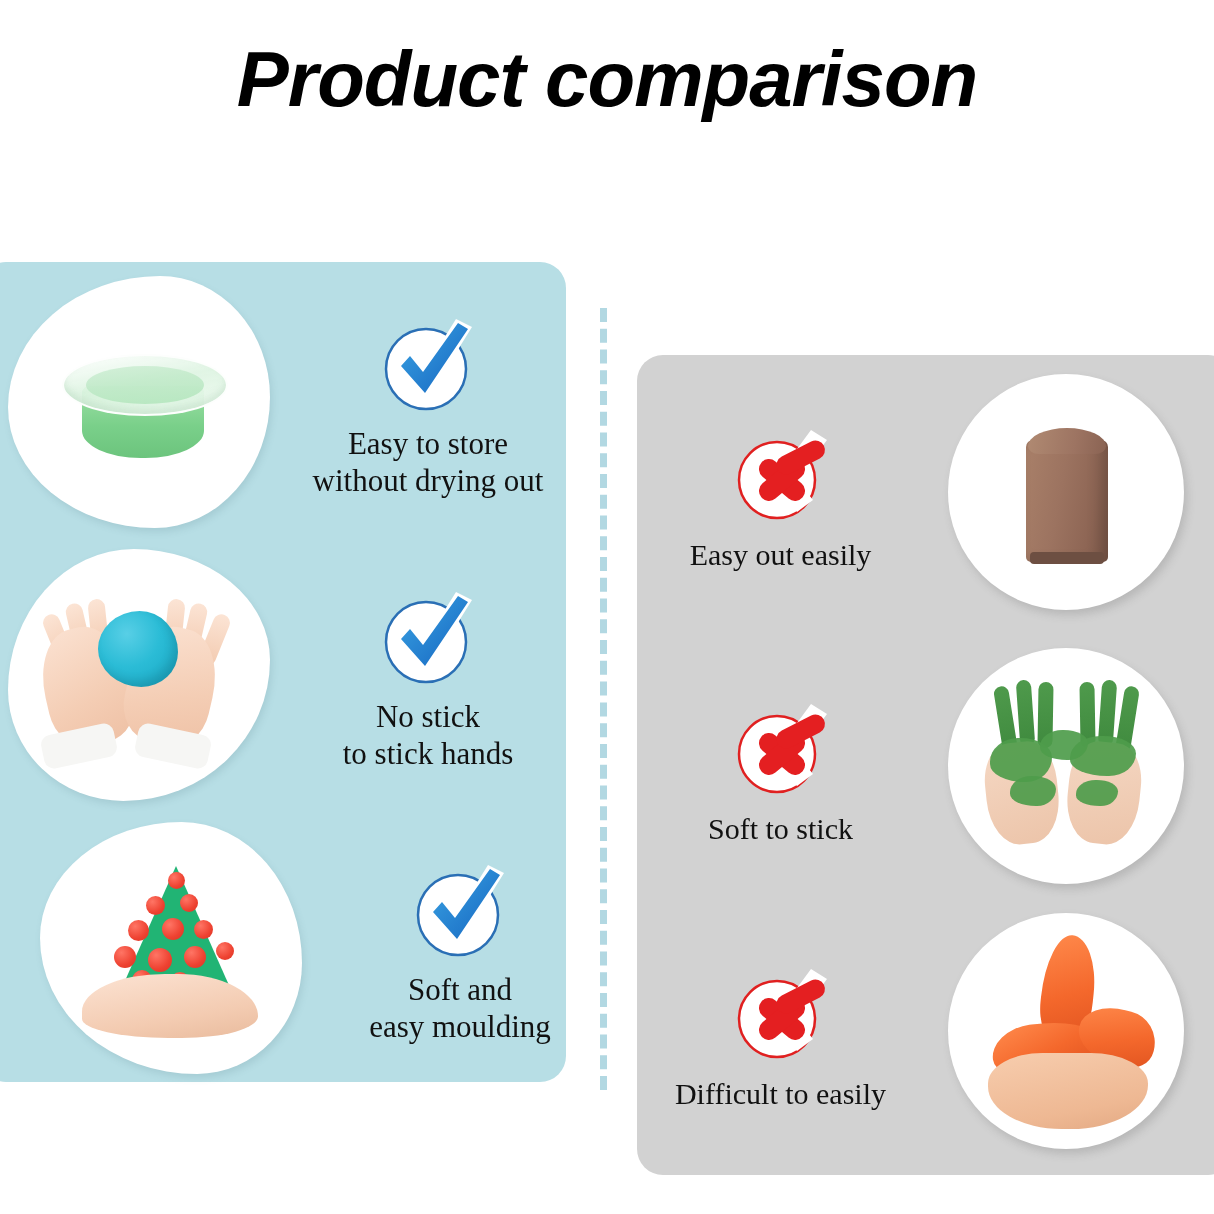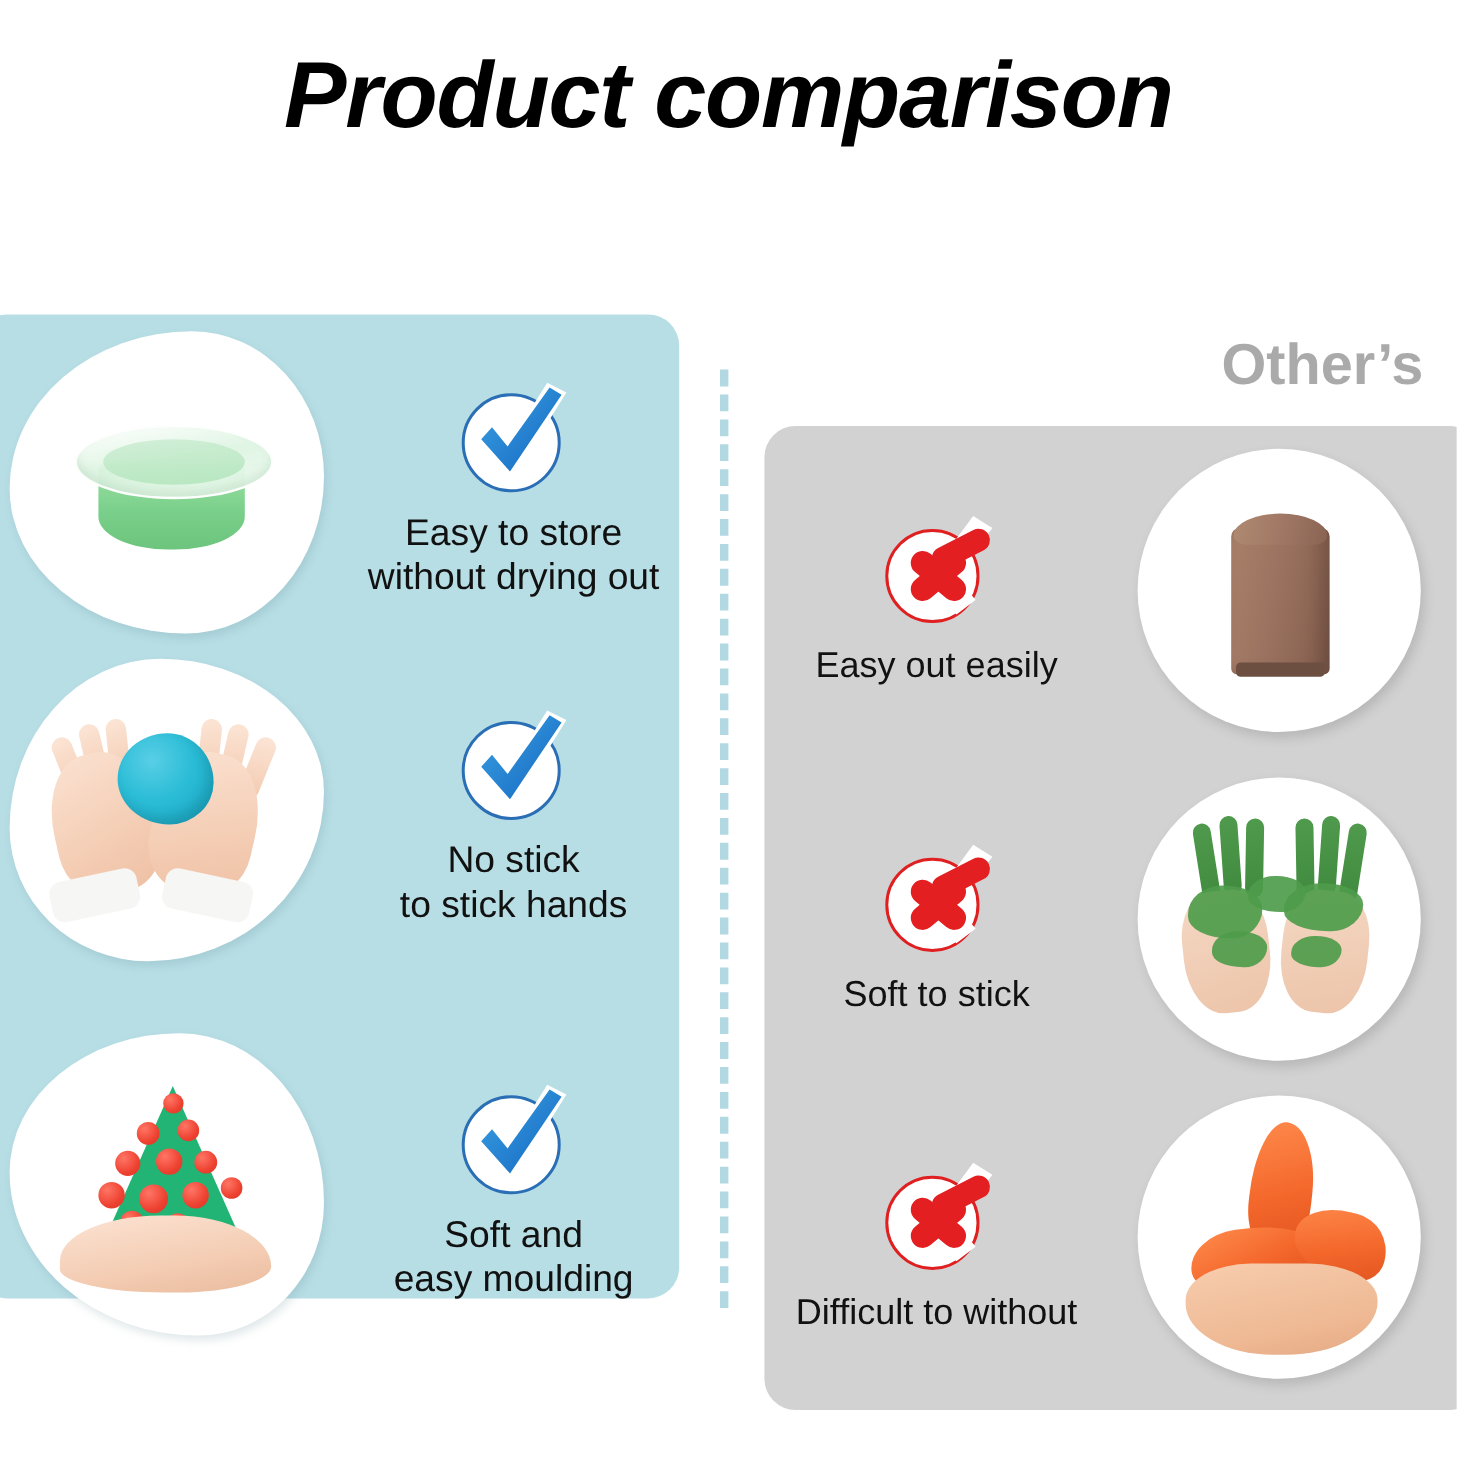--- a/index.html
+++ b/index.html
@@ -92,40 +92,41 @@
   .row {
     position: absolute;
     display: flex;
     align-items: center;
   }
   .row-left { left: 0px; width: 566px; height: 260px; }
   .row-right { left: 637px; width: 577px; height: 256px; }
 
   #l-row-1 { top: 272px; }
   #l-row-2 { top: 545px; }
-  #l-row-3 { top: 857px; }
+  #l-row-3 { top: 818px; margin-left: 32px; }
 
   #r-row-1 { top: 366px; }
   #r-row-2 { top: 640px; }
   #r-row-3 { top: 905px; }
 
   .pic-cell {
     position: relative;
     width: 290px;
     height: 260px;
     flex: none;
   }
   .txt-cell {
     position: relative;
     flex: 1 1 auto;
     display: flex;
     flex-direction: column;
     align-items: center;
     justify-content: flex-end;
     padding-top: 6px;
+    font-family: Liberation Serif, serif;
   }
   .txt-cell .caption {
     font-size: 31px;
     line-height: 37px;
     color: #111111;
     text-align: center;
     white-space: pre-line;
   }
   .txt-cell.right-txt .caption { font-size: 30px; }
 
@@ -279,21 +280,20 @@
     background: linear-gradient(168deg, #f7cdae 0%, #eeb893 70%, #e3a983 100%);
   }
 </style>
 </head>
 <body>
 
 <div id="page">
 
   <div id="main-title">Product comparison</div>
 
-  <div id="other-heading">Other’s</div>
 
   <div id="left-panel"></div>
   <div id="right-panel"></div>
 
   <div id="divider"></div>
 
   <div class="row row-left" id="l-row-1">
     <div class="pic-cell">
       <div class="blob blob-a"></div>
       <div class="container-art">
@@ -465,21 +465,21 @@
         <svg viewBox="0 0 108 104">
           <ellipse cx="50" cy="58" rx="38" ry="38" fill="#ffffff" stroke="#e02020" stroke-width="2.5"></ellipse>
           <path d="M24 38 L38 26 L56 46 L84 8 L100 18 L70 58 L86 78 L70 90 L52 68 L36 86 L22 74 L40 54 Z" fill="#ffffff"></path>
           <g fill="#e41f21">
             <rect x="28" y="48" width="54" height="20" rx="10" transform="rotate(40 55 58)"></rect>
             <rect x="28" y="48" width="54" height="20" rx="10" transform="rotate(-40 55 58)"></rect>
             <rect x="48" y="26" width="52" height="19" rx="9.5" transform="rotate(-27 74 36)"></rect>
           </g>
         </svg>
       </div>
-      <div class="caption">Difficult to without</div>
+      <div class="caption">Difficult to easily</div>
     </div>
     <div class="pic-cell">
       <div class="circle" style="left:24px; top:10px;">
         <div class="stretch-art">
           <div class="orange-chunk o-1"></div>
           <div class="orange-chunk o-2"></div>
           <div class="orange-chunk o-3"></div>
           <div class="o-hand"></div>
         </div>
       </div>

